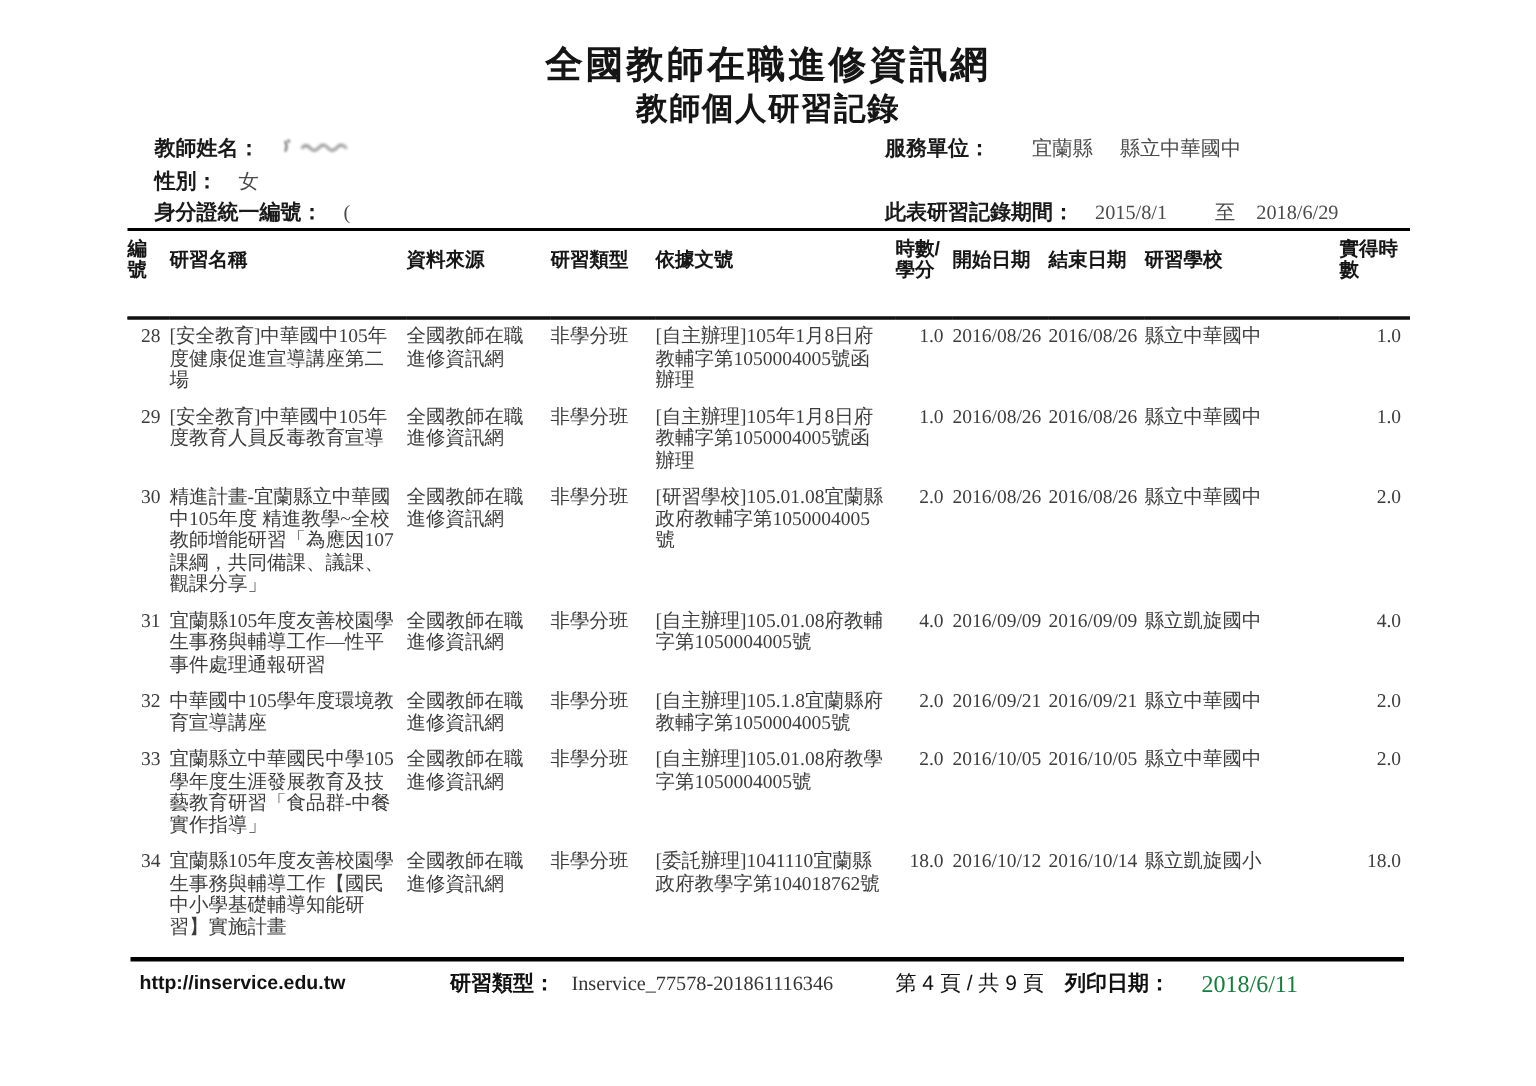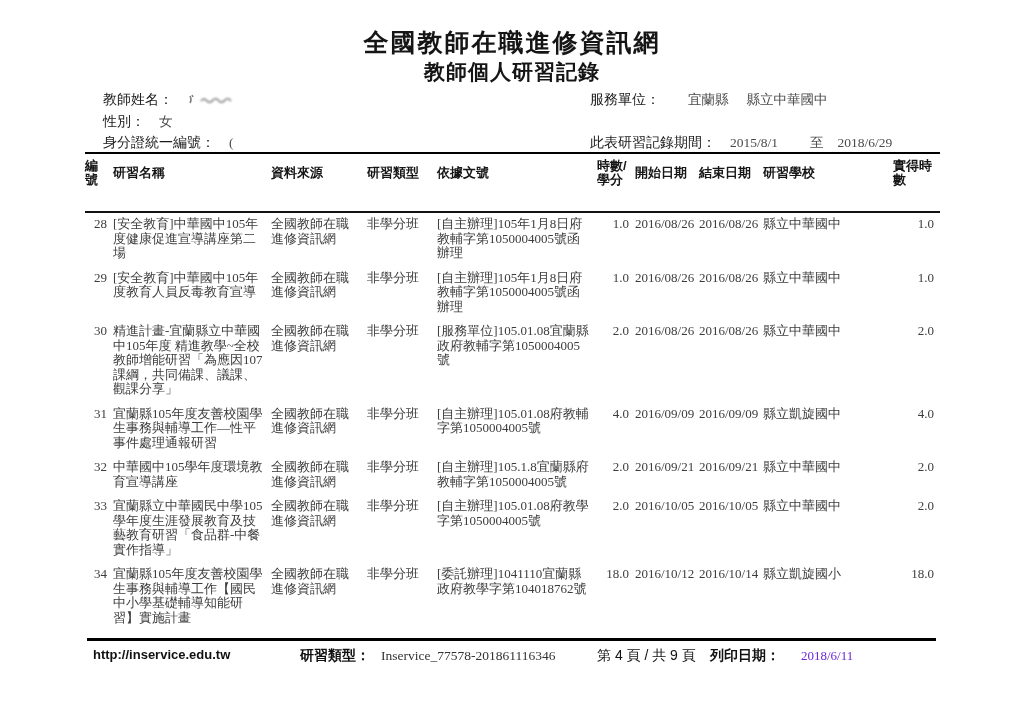--- a/index.html
+++ b/index.html
@@ -18,21 +18,21 @@
     text-align: center; font-size: 25px; font-weight: 700;
     letter-spacing: 2px; color: #151515;
   }
   .doc-subtitle {
     position: absolute; top: 58px; left: 0; width: 100%;
     text-align: center; font-size: 21px; font-weight: 700;
     letter-spacing: 1px; color: #151515;
   }
   .info-label {
     font-family: "Liberation Sans", sans-serif;
-    font-weight: 400; font-size: 14px; color: #1a1a1a;
+    font-weight: 700; font-size: 14px; color: #1a1a1a;
   }
   .info-value { font-size: 13.5px; color: #4a4a4a; }
   .info-row { position: absolute; white-space: nowrap; }
   .r1 { top: 90px; } .r2 { top: 112px; } .r3 { top: 133px; }
   .left-col { left: 103px; }
   .right-col { left: 590px; }
   .smudge { display: inline-block; margin-left: 14px; vertical-align: middle; }
   .gap-lg { margin-left: 24px; } .gap-md { margin-left: 14px; } .gap-sm { margin-left: 10px; }
 
   .rule-top {
@@ -75,21 +75,21 @@
   th.c-actual { padding-right: 24px; }
   td.c-school { padding-left: 2px; }
 
   .footer { position: absolute; top: 647px; left: 0; width: 100%; height: 24px; }
   .footer span { position: absolute; white-space: nowrap; }
   .f-url   { left: 93px;  font-family: "Liberation Sans", sans-serif; font-weight: 700; font-size: 13px; color: #111; }
   .f-dlab  { left: 300px; font-family: "Liberation Sans", sans-serif; font-weight: 700; font-size: 14px; color: #111; }
   .f-dval  { left: 381px; font-size: 13.5px; color: #333; top: 1px; }
   .f-page  { left: 597px; font-family: "Liberation Sans", sans-serif; font-weight: 400; font-size: 14px; color: #111; }
   .f-plab  { left: 710px; font-family: "Liberation Sans", sans-serif; font-weight: 700; font-size: 14px; color: #111; }
-  .f-pval  { left: 801px; font-size: 13px; color: #6d28d9; top: 1px; }
+  .f-pval  { left: 801px; font-size: 16px; color: #15803d; top: 1px; }
 </style>
 </head>
 <body>
 
 <div class="page">
 
   <div class="doc-title">全國教師在職進修資訊網</div>
   <div class="doc-subtitle">教師個人研習記錄</div>
 
   <div class="info-row left-col r1">
@@ -164,21 +164,21 @@
       <td class="c-end">2016/08/26</td>
       <td class="c-school">縣立中華國中</td>
       <td class="c-actual">1.0</td>
     </tr>
 
     <tr>
       <td class="c-no">30</td>
       <td class="c-name">精進計畫-宜蘭縣立中華國中105年度 精進教學~全校教師增能研習「為應因107課綱，共同備課、議課、觀課分享」</td>
       <td class="c-source">全國教師在職進修資訊網</td>
       <td class="c-type">非學分班</td>
-      <td class="c-ref">[服務單位]105.01.08宜蘭縣政府教輔字第1050004005號</td>
+      <td class="c-ref">[研習學校]105.01.08宜蘭縣政府教輔字第1050004005號</td>
       <td class="c-hours">2.0</td>
       <td class="c-start">2016/08/26</td>
       <td class="c-end">2016/08/26</td>
       <td class="c-school">縣立中華國中</td>
       <td class="c-actual">2.0</td>
     </tr>
 
     <tr>
       <td class="c-no">31</td>
       <td class="c-name">宜蘭縣105年度友善校園學生事務與輔導工作—性平事件處理通報研習</td>

